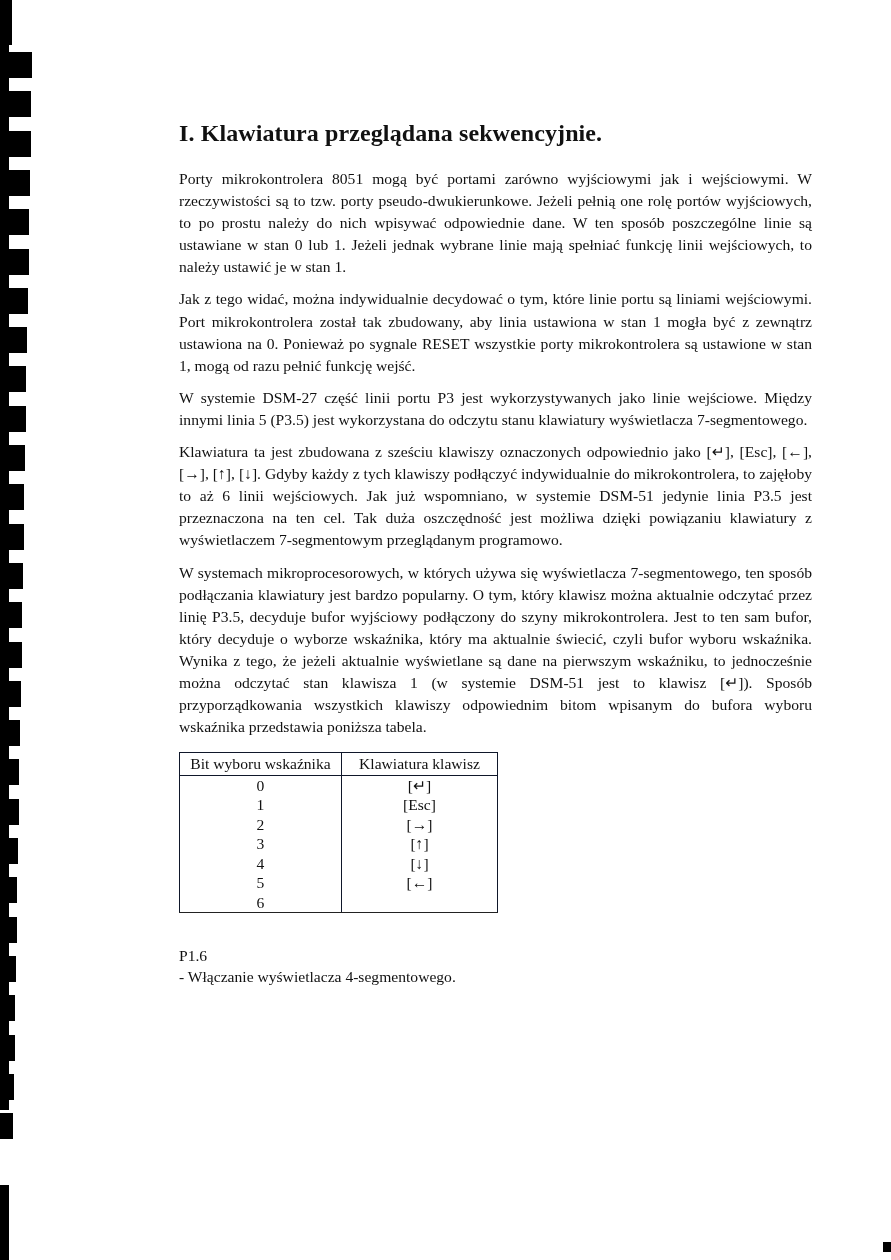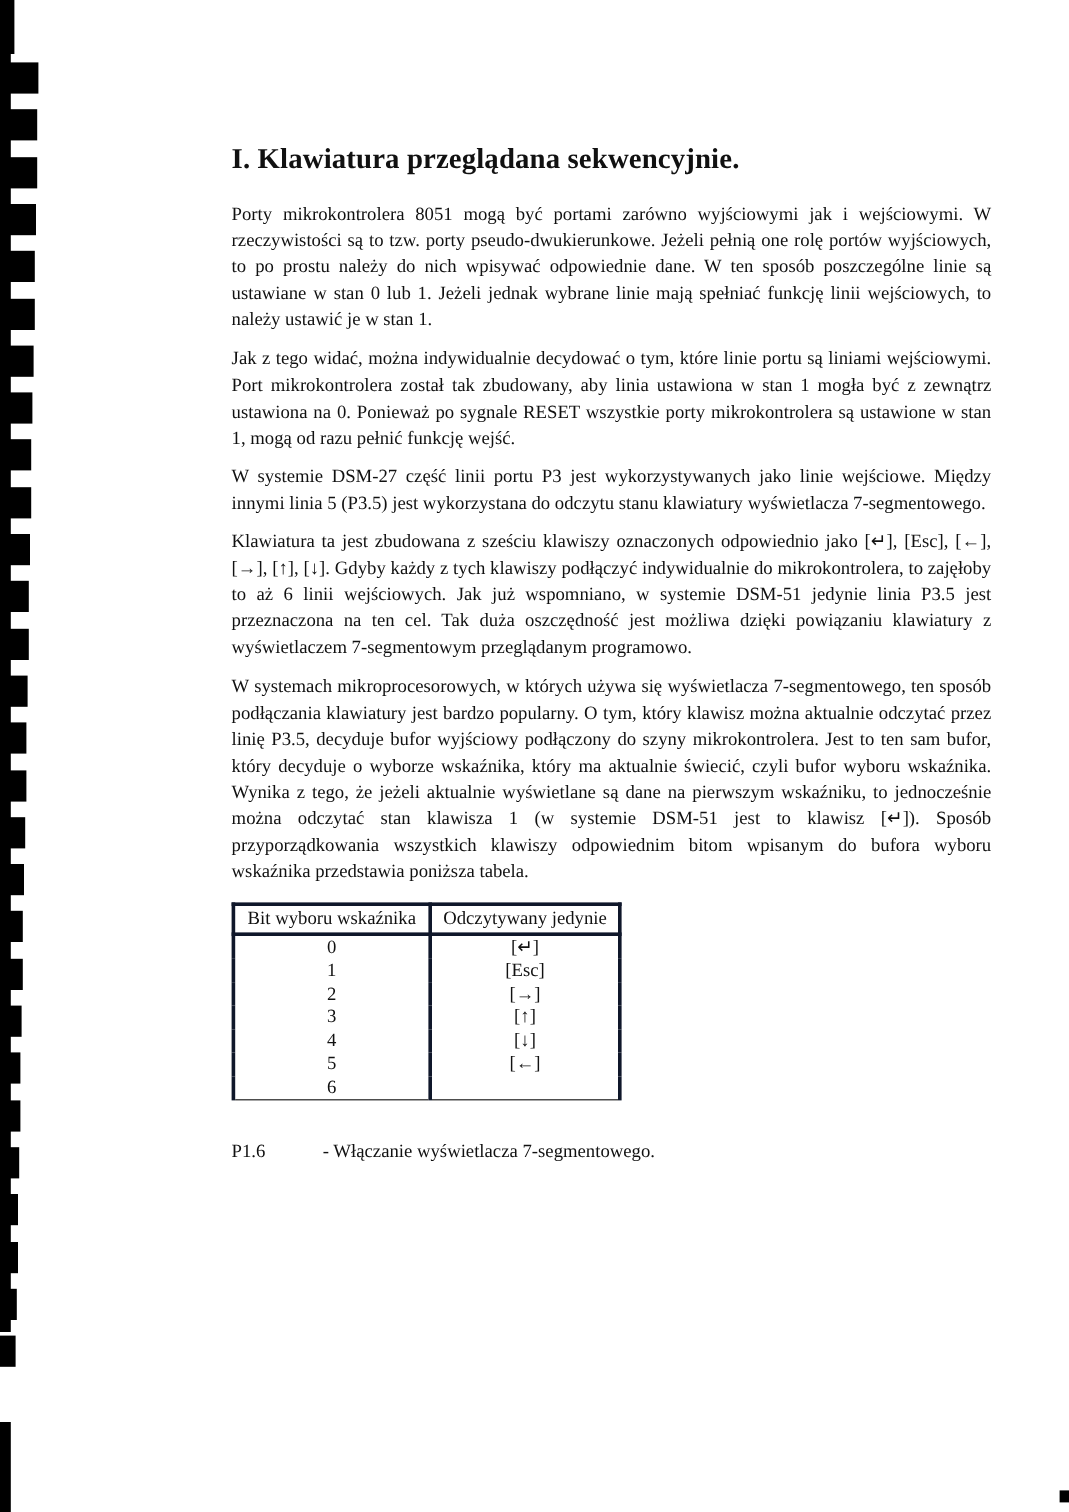--- a/index.html
+++ b/index.html
@@ -1,31 +1,31 @@
 <!DOCTYPE html>
 <html><head>
 <meta charset="utf-8">
 <style>
   html, body { margin:0; padding:0; background:#ffffff; }
   body { width:891px; height:1260px; position:relative; overflow:hidden;
          font-family:"Liberation Serif", serif; color:#111; }
   .binding { position:absolute; left:0; top:0; width:40px; height:1260px; }
   .spine { position:absolute; left:0; width:9px; background:#000; }
   .tooth { position:absolute; left:0; background:#000; }
-  .page { position:absolute; left:193px; top:118px; width:633px; }
+  .page { position:absolute; left:179px; top:118px; width:633px; }
   h1 { font-size:24px; font-weight:bold; margin:0 0 20px 0; line-height:30px; letter-spacing:0.1px; }
   p.para { font-size:15.6px; line-height:22.1px; margin:0 0 10px 0; text-align:justify; }
   table.keys { border-collapse:collapse; margin-top:14px; font-size:15.6px; line-height:19.5px; }
-  table.keys th, table.keys td { border:3px solid #0f172a; padding:0 4px; text-align:center; font-weight:normal; }
+  table.keys th, table.keys td { border:1px solid #0f172a; padding:0 4px; text-align:center; font-weight:normal; }
   table.keys td { border-top:none; border-bottom:none; }
   table.keys tr:last-child td { border-bottom:1px solid #222; }
   table.keys th { padding:1px 4px; }
   .col1 { width:153px; } .col2 { width:147px; }
   .defs { margin-top:32px; font-size:15.6px; line-height:21px; }
-  .def { display:flex; }
+  .def { display:flex;flex-direction:column; }
   .def .sym { width:76px; }
   .corner-mark { position:absolute; right:0; bottom:8px; width:8px; height:10px; background:#000; }
 </style>
 </head>
 <body>
 
 <div class="binding" id="binding">
     <div class="spine" style="top: 0px; height: 1110px;"></div>
     <div class="spine" style="top: 1185px; height: 75px;"></div>
     <div class="tooth" style="top: 0px; height: 45px; width: 12px;"></div>
@@ -64,21 +64,21 @@
   <p class="para">Porty mikrokontrolera 8051 mogą być portami zarówno wyjściowymi jak i wejściowymi. W rzeczywistości są to tzw. porty pseudo-dwukierunkowe. Jeżeli pełnią one rolę portów wyjściowych, to po prostu należy do nich wpisywać odpowiednie dane. W ten sposób poszczególne linie są ustawiane w stan 0 lub 1. Jeżeli jednak wybrane linie mają spełniać funkcję linii wejściowych, to należy ustawić je w stan 1.</p>
   <p class="para">Jak z tego widać, można indywidualnie decydować o tym, które linie portu są liniami wejściowymi. Port mikrokontrolera został tak zbudowany, aby linia ustawiona w stan 1 mogła być z zewnątrz ustawiona na 0. Ponieważ po sygnale RESET wszystkie porty mikrokontrolera są ustawione w stan 1, mogą od razu pełnić funkcję wejść.</p>
   <p class="para">W systemie DSM-27 część linii portu P3 jest wykorzystywanych jako linie wejściowe. Między innymi linia 5 (P3.5) jest wykorzystana do odczytu stanu klawiatury wyświetlacza 7-segmentowego.</p>
   <p class="para">Klawiatura ta jest zbudowana z sześciu klawiszy oznaczonych odpowiednio jako [↵], [Esc], [←], [→], [↑], [↓]. Gdyby każdy z tych klawiszy podłączyć indywidualnie do mikrokontrolera, to zajęłoby to aż 6 linii wejściowych. Jak już wspomniano, w systemie DSM-51 jedynie linia P3.5 jest przeznaczona na ten cel. Tak duża oszczędność jest możliwa dzięki powiązaniu klawiatury z wyświetlaczem 7-segmentowym przeglądanym programowo.</p>
   <p class="para">W systemach mikroprocesorowych, w których używa się wyświetlacza 7-segmentowego, ten sposób podłączania klawiatury jest bardzo popularny. O tym, który klawisz można aktualnie odczytać przez linię P3.5, decyduje bufor wyjściowy podłączony do szyny mikrokontrolera. Jest to ten sam bufor, który decyduje o wyborze wskaźnika, który ma aktualnie świecić, czyli bufor wyboru wskaźnika. Wynika z tego, że jeżeli aktualnie wyświetlane są dane na pierwszym wskaźniku, to jednocześnie można odczytać stan klawisza 1 (w systemie DSM-51 jest to klawisz [↵]). Sposób przyporządkowania wszystkich klawiszy odpowiednim bitom wpisanym do bufora wyboru wskaźnika przedstawia poniższa tabela.</p>
 
   <table class="keys">
     <thead>
       <tr>
         <th class="col1">Bit wyboru wskaźnika</th>
-        <th class="col2">Odczytywany jedynie</th>
+        <th class="col2">Klawiatura klawisz</th>
       </tr>
     </thead>
     <tbody>
       <tr>
           <td>0</td>
           <td>[↵]</td>
         </tr>
       <tr>
           <td>1</td>
           <td>[Esc]</td>
@@ -102,18 +102,18 @@
       <tr>
           <td>6</td>
           <td>&nbsp;</td>
         </tr>
     </tbody>
   </table>
 
   <div class="defs">
     <div class="def">
       <span class="sym">P1.6</span>
-      <span>- Włączanie wyświetlacza 7-segmentowego.</span>
+      <span>- Włączanie wyświetlacza 4-segmentowego.</span>
     </div>
   </div>
 </div>
 
 <div class="corner-mark"></div>
 
 </body></html>

